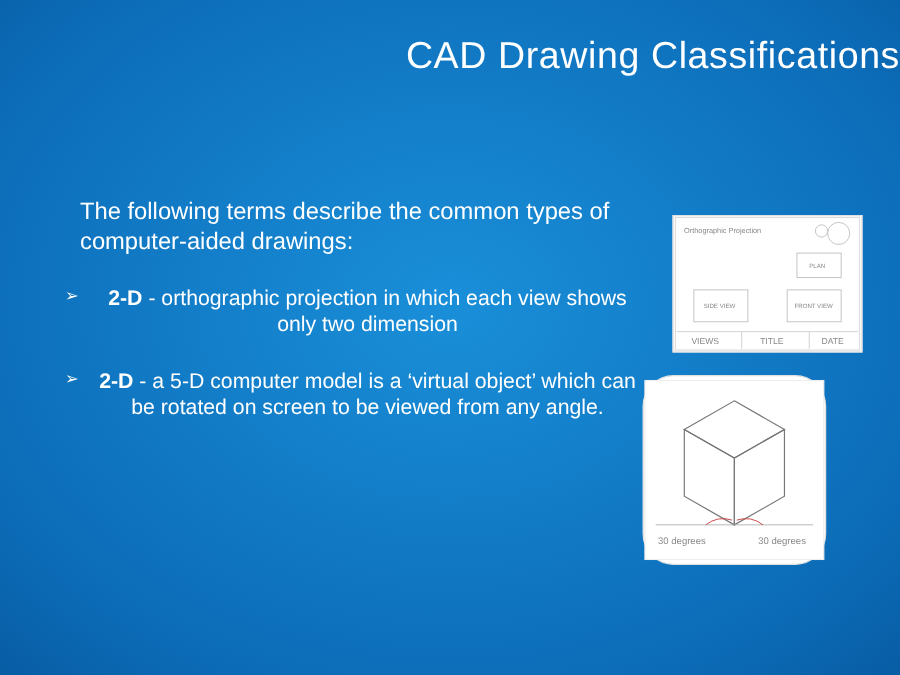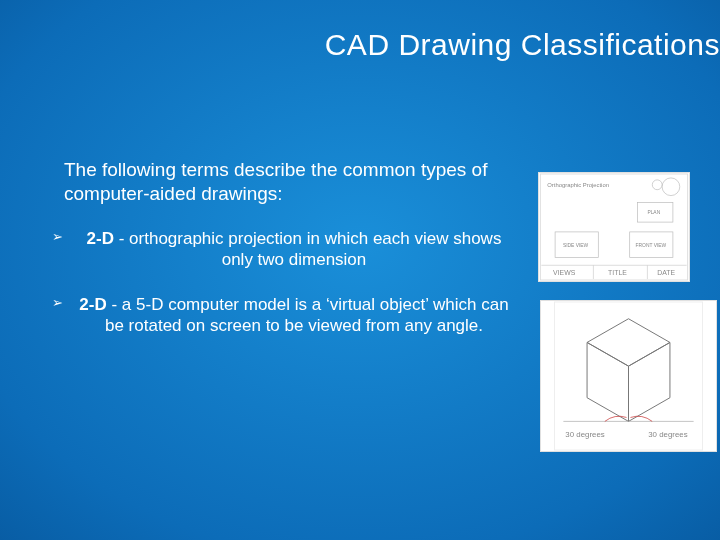--- a/index.html
+++ b/index.html
@@ -77,23 +77,24 @@
     box-sizing: border-box;
   }
   .fig1 {
     top: 172px;
     left: 538px;
     width: 152px;
     height: 110px;
   }
   .fig2 {
     top: 300px;
-    left: 540px;
-    width: 177px;
+    left: 514px;
+    width: 147px;
     height: 152px;
+    border-radius: 25px;
   }
   .fig svg {
     width: 100%;
     height: 100%;
     display: block;
   }
   .fig text {
     font-family: Arial, sans-serif;
     fill: #888;
   }

